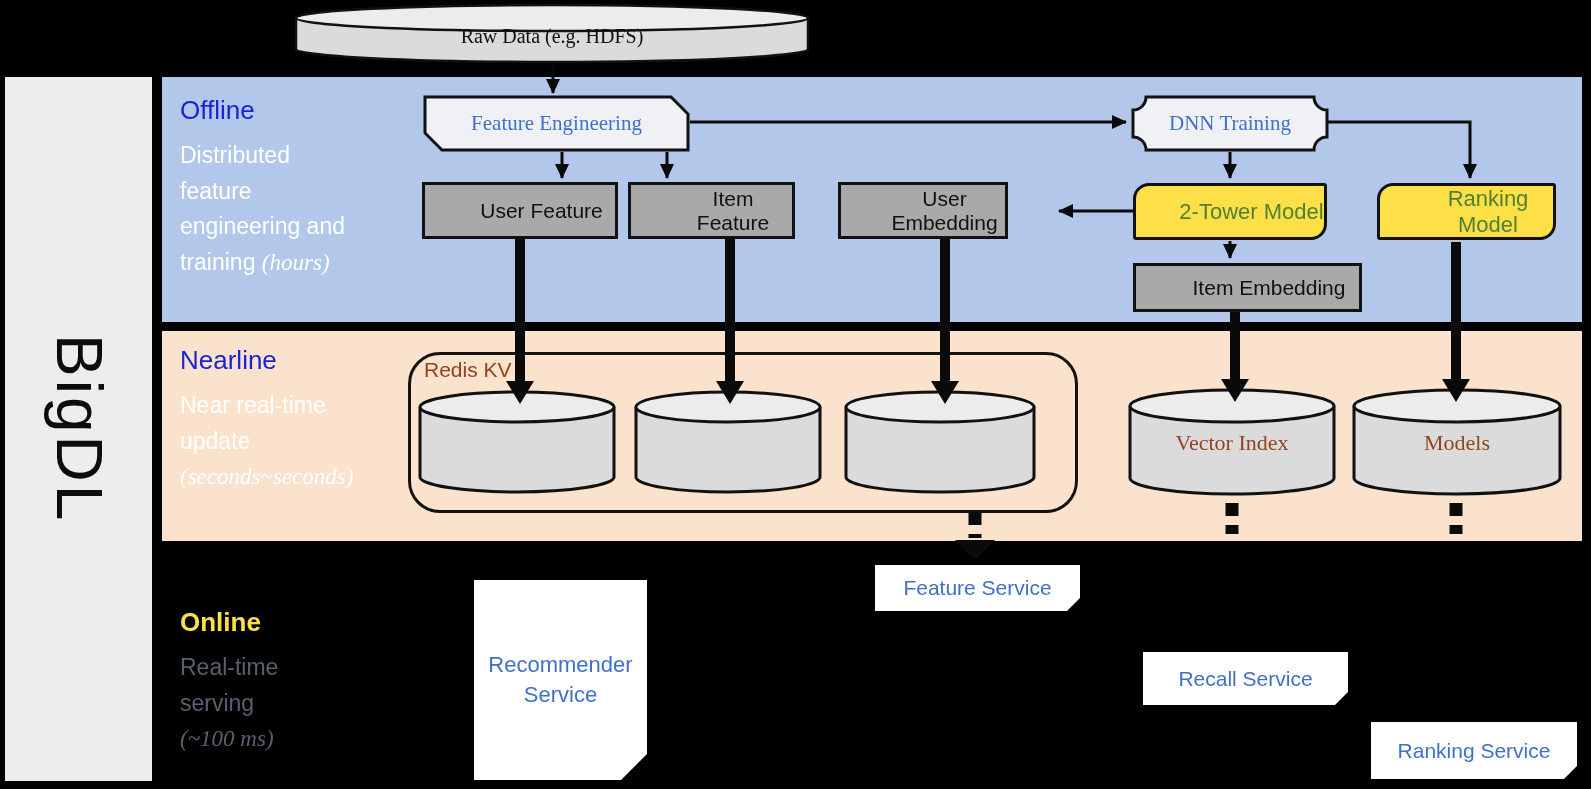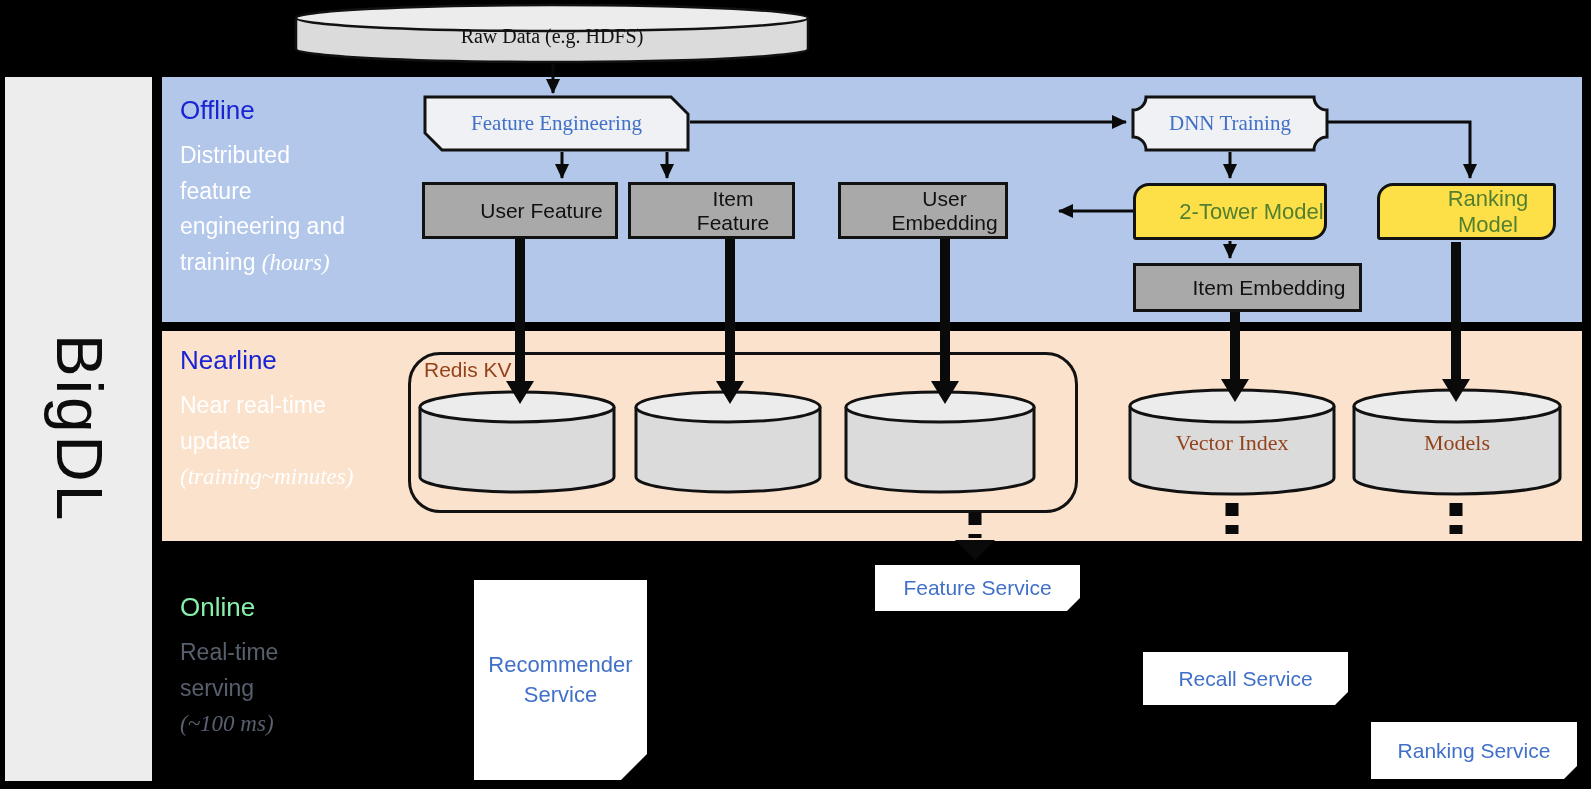--- a/index.html
+++ b/index.html
@@ -15,21 +15,21 @@
     display:flex;align-items:center;justify-content:center;
   }
   #sidebar .brand{
     writing-mode:vertical-rl;font-size:64px;color:#0c0c0c;letter-spacing:3px;
   }
   .section-label{position:absolute;z-index:3;}
   .section-title{font-size:26px;color:#1b24d2;margin-bottom:12px;}
   .section-desc{font-size:23px;color:#ffffff;line-height:1.55;white-space:pre-line;}
   .it{font-style:italic;font-family:Liberation Serif, serif;}
   .blockit{display:block;}
-  #online-label .section-title{font-weight:normal;color:#86efac;}
+  #online-label .section-title{font-weight:bold;color:#fde047;margin-top:15px;}
   #online-label .section-desc{color:#58606e;}
 
   .node{position:absolute;z-index:2;display:flex;align-items:center;justify-content:center;text-align:center;padding-left:43px;}
   .graybox{background:#a9a9a9;border:3px solid #121212;color:#111;font-size:21px;box-sizing:border-box;}
   .lightbox{background:#fde047;border:3px solid #121212;box-sizing:border-box;}
   .roundmix{border-radius:16px 3px 16px 3px;}
   .greentext{color:#527f31;font-size:22px;}
   .bluetext{color:#4170c8;}
   .browntext{color:#93431c;}
 
@@ -76,21 +76,21 @@
   <div class="section-label" style="left:180px;top:95px;width:270px;">
     <div class="section-title">Offline</div>
     <div class="section-desc"><span>Distributed
 feature
 engineering and
 training</span> <span class="it">(hours)</span></div>
   </div>
   <div class="section-label" style="left:180px;top:345px;width:280px;">
     <div class="section-title">Nearline</div>
     <div class="section-desc"><span>Near real-time
-update</span><span class="it blockit">(training~minutes)</span></div>
+update</span><span class="it blockit">(seconds~seconds)</span></div>
   </div>
   <div class="section-label" id="online-label" style="left:180px;top:592px;width:270px;">
     <div class="section-title">Online</div>
     <div class="section-desc"><span>Real-time
 serving</span><span class="it blockit">(~100 ms)</span></div>
   </div>
 
   <div class="node graybox" style="left:422px;top:182px;width:196px;height:57px;">
     <span>User Feature</span>
   </div>

